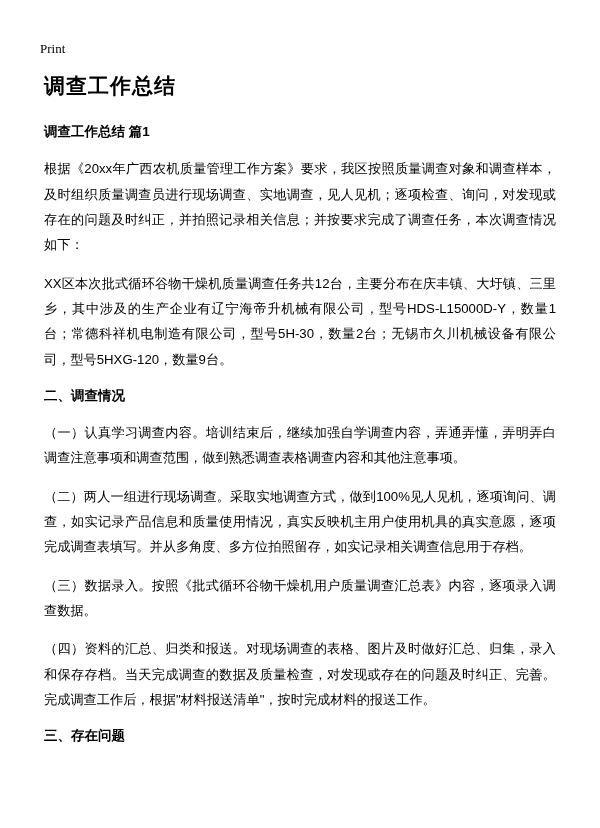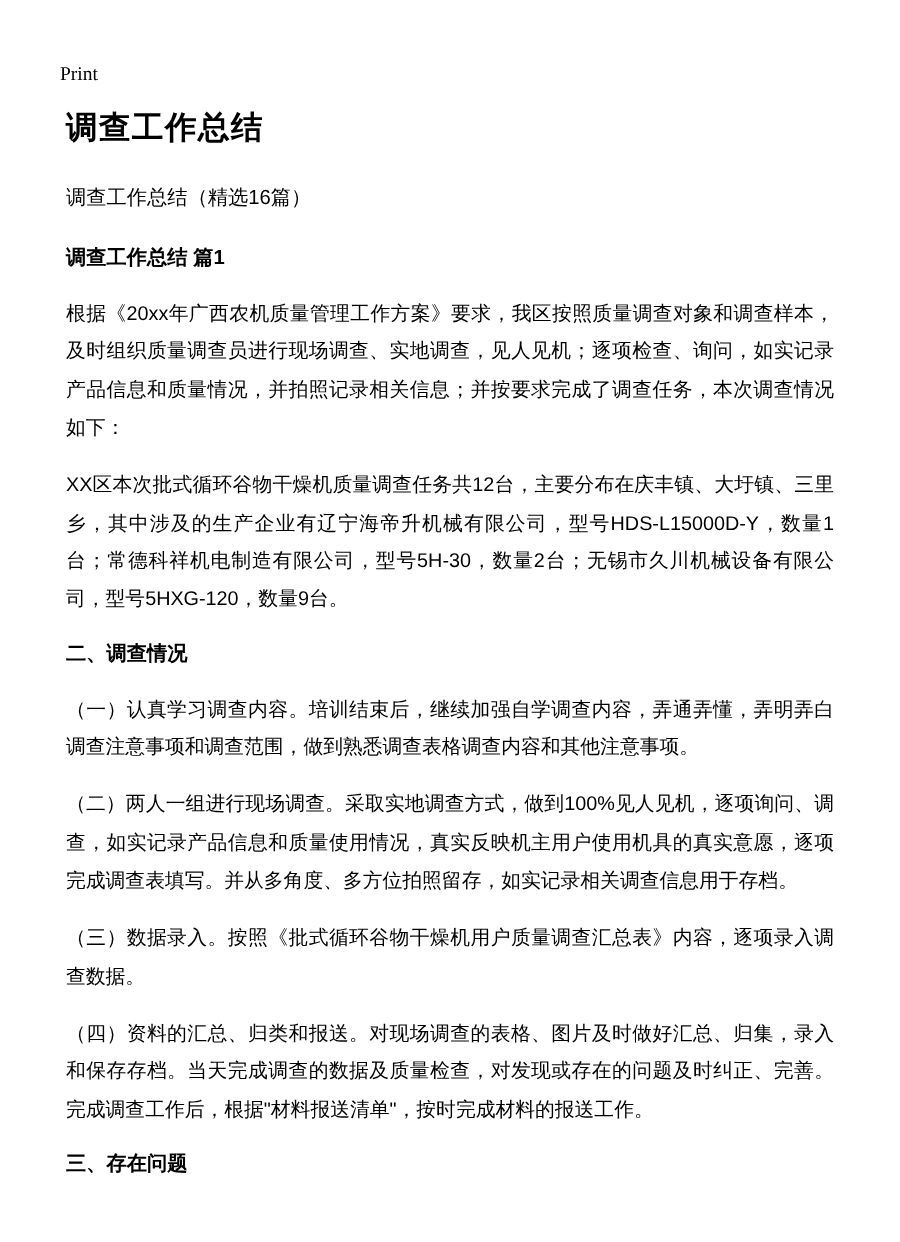--- a/index.html
+++ b/index.html
@@ -67,25 +67,24 @@
 <body>
 
 <div class="page">
 
   <div class="print-label">Print</div>
 
   <div class="content">
 
     <h1 class="doc-title">调查工作总结</h1>
 
-    <div class="subtitle">调查工作总结（精选16篇）</div>
 
     <div class="head2">调查工作总结 篇1</div>
 
-    <p class="para">根据《20xx年广西农机质量管理工作方案》要求，我区按照质量调查对象和调查样本，及时组织质量调查员进行现场调查、实地调查，见人见机；逐项检查、询问，如实记录产品信息和质量情况，并拍照记录相关信息；并按要求完成了调查任务，本次调查情况如下：</p>
+    <p class="para">根据《20xx年广西农机质量管理工作方案》要求，我区按照质量调查对象和调查样本，及时组织质量调查员进行现场调查、实地调查，见人见机；逐项检查、询问，对发现或存在的问题及时纠正，并拍照记录相关信息；并按要求完成了调查任务，本次调查情况如下：</p>
 
 
     <p class="para">XX区本次批式循环谷物干燥机质量调查任务共12台，主要分布在庆丰镇、大圩镇、三里乡，其中涉及的生产企业有辽宁海帝升机械有限公司，型号HDS-L15000D-Y，数量1台；常德科祥机电制造有限公司，型号5H-30，数量2台；无锡市久川机械设备有限公司，型号5HXG-120，数量9台。</p>
 
     <div class="head2">二、调查情况</div>
 
     <p class="para">（一）认真学习调查内容。培训结束后，继续加强自学调查内容，弄通弄懂，弄明弄白调查注意事项和调查范围，做到熟悉调查表格调查内容和其他注意事项。</p>
 
     <p class="para">（二）两人一组进行现场调查。采取实地调查方式，做到100%见人见机，逐项询问、调查，如实记录产品信息和质量使用情况，真实反映机主用户使用机具的真实意愿，逐项完成调查表填写。并从多角度、多方位拍照留存，如实记录相关调查信息用于存档。</p>
 

